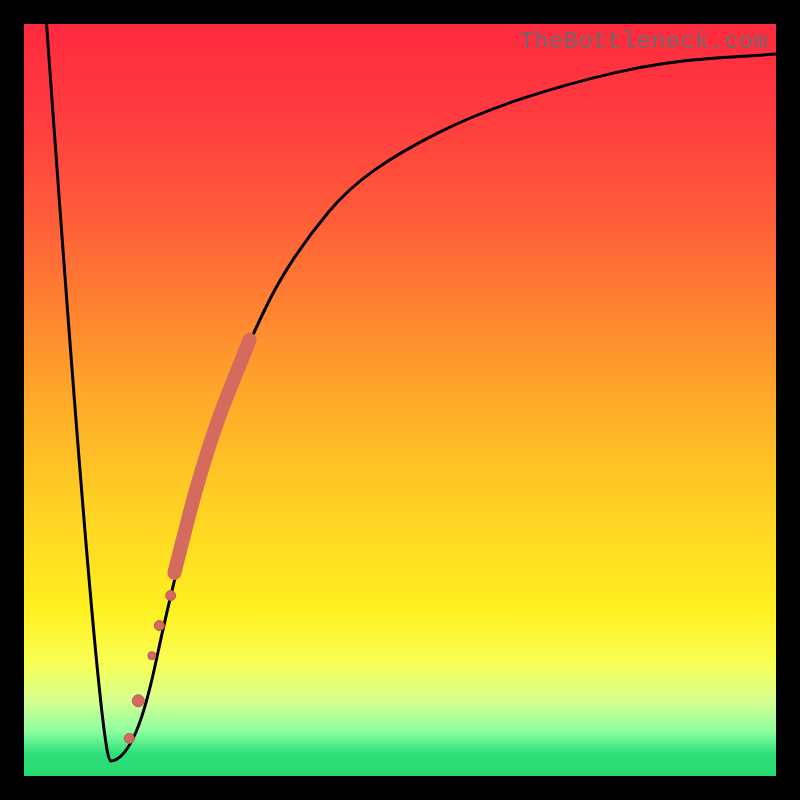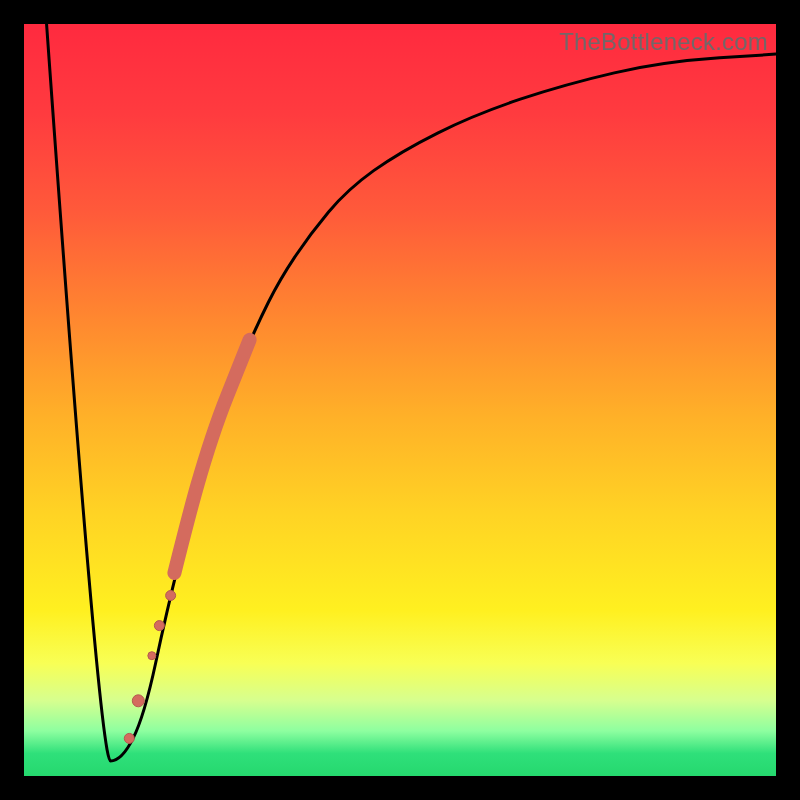--- a/index.html
+++ b/index.html
@@ -42,21 +42,21 @@
       #8effa0 94%,
       #2fe07a 97%,
       #25d86e 100%
     );
   }
   .watermark {
     position: absolute;
     top: 4px;
     right: 8px;
     color: #6b6b6b;
-    font-family: Liberation Sans, sans-serif;
+    font-family: Liberation Mono, monospace;
     font-size: 24px;
     letter-spacing: 0.2px;
     opacity: 0.95;
     user-select: none;
   }
   svg.curve {
     position: absolute;
     inset: 0;
   }
 </style>

